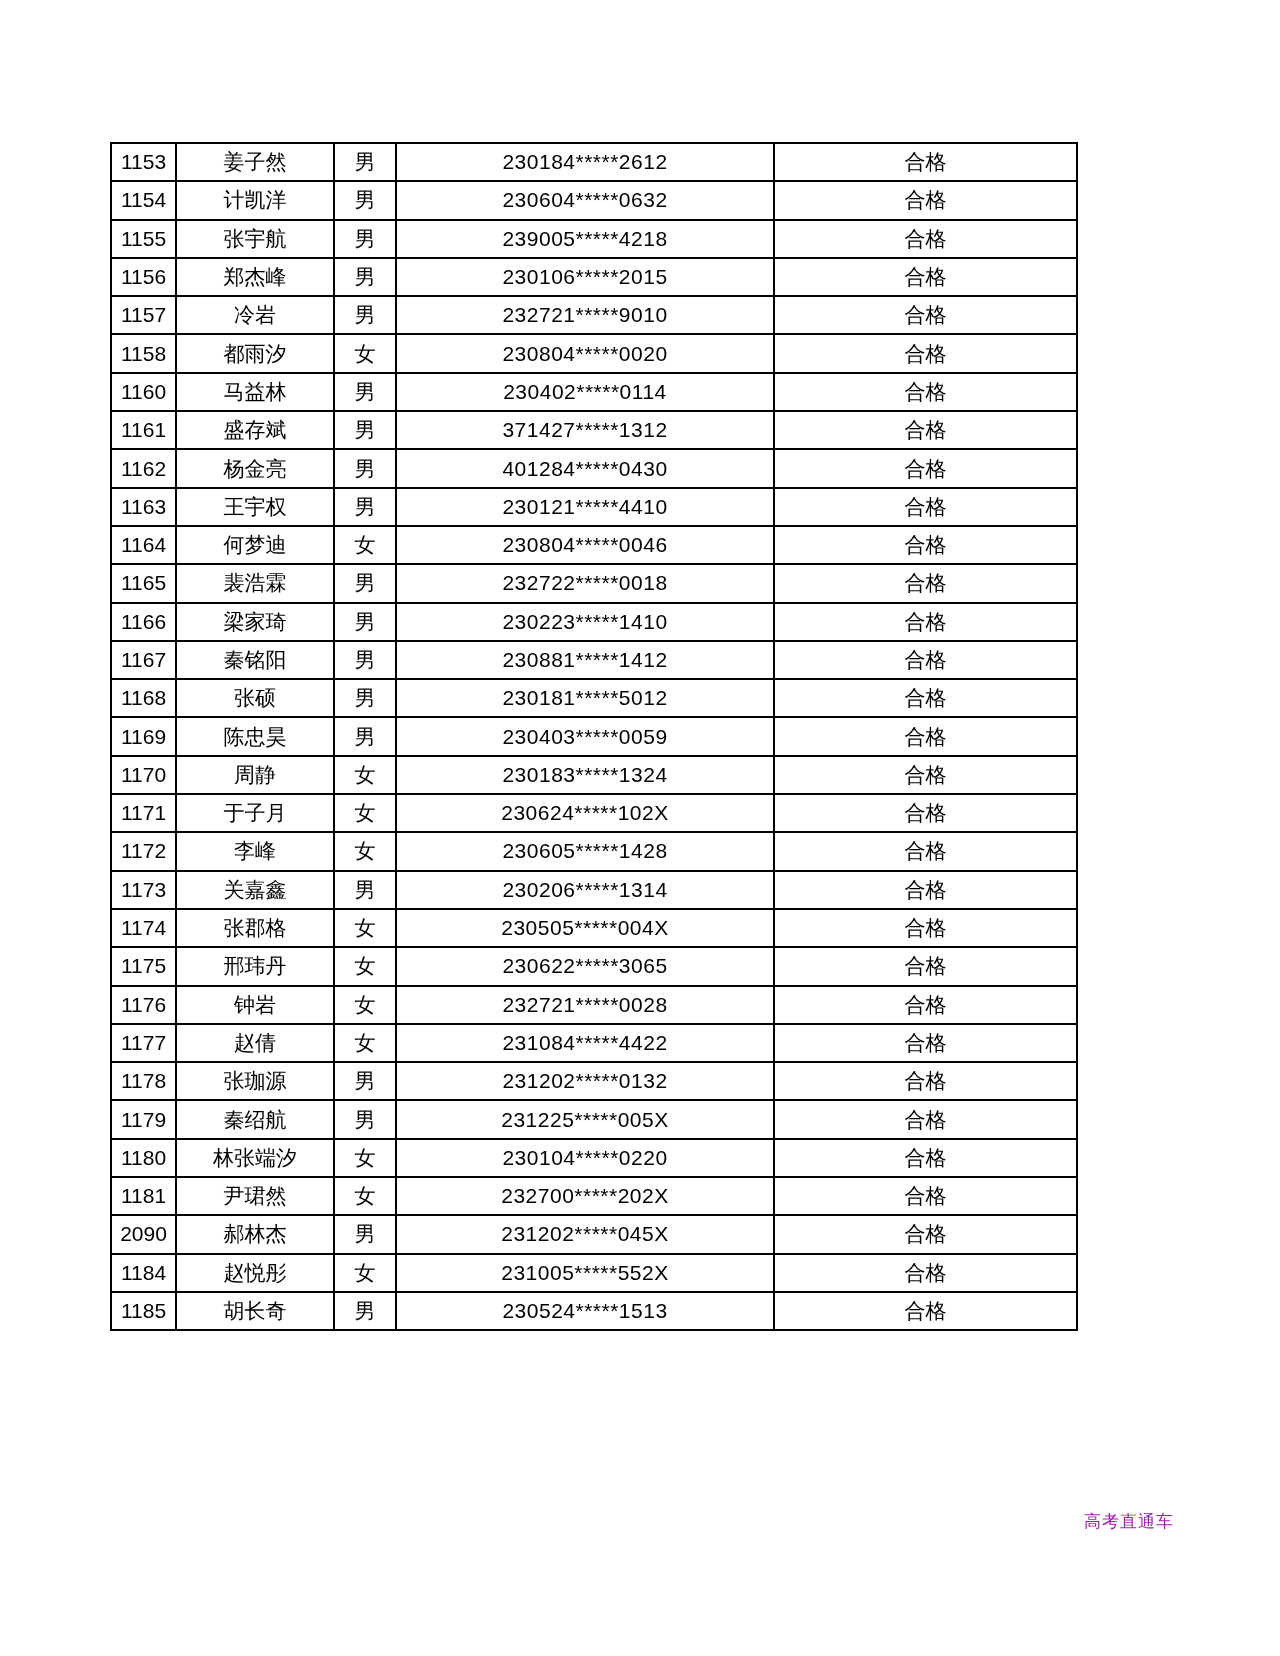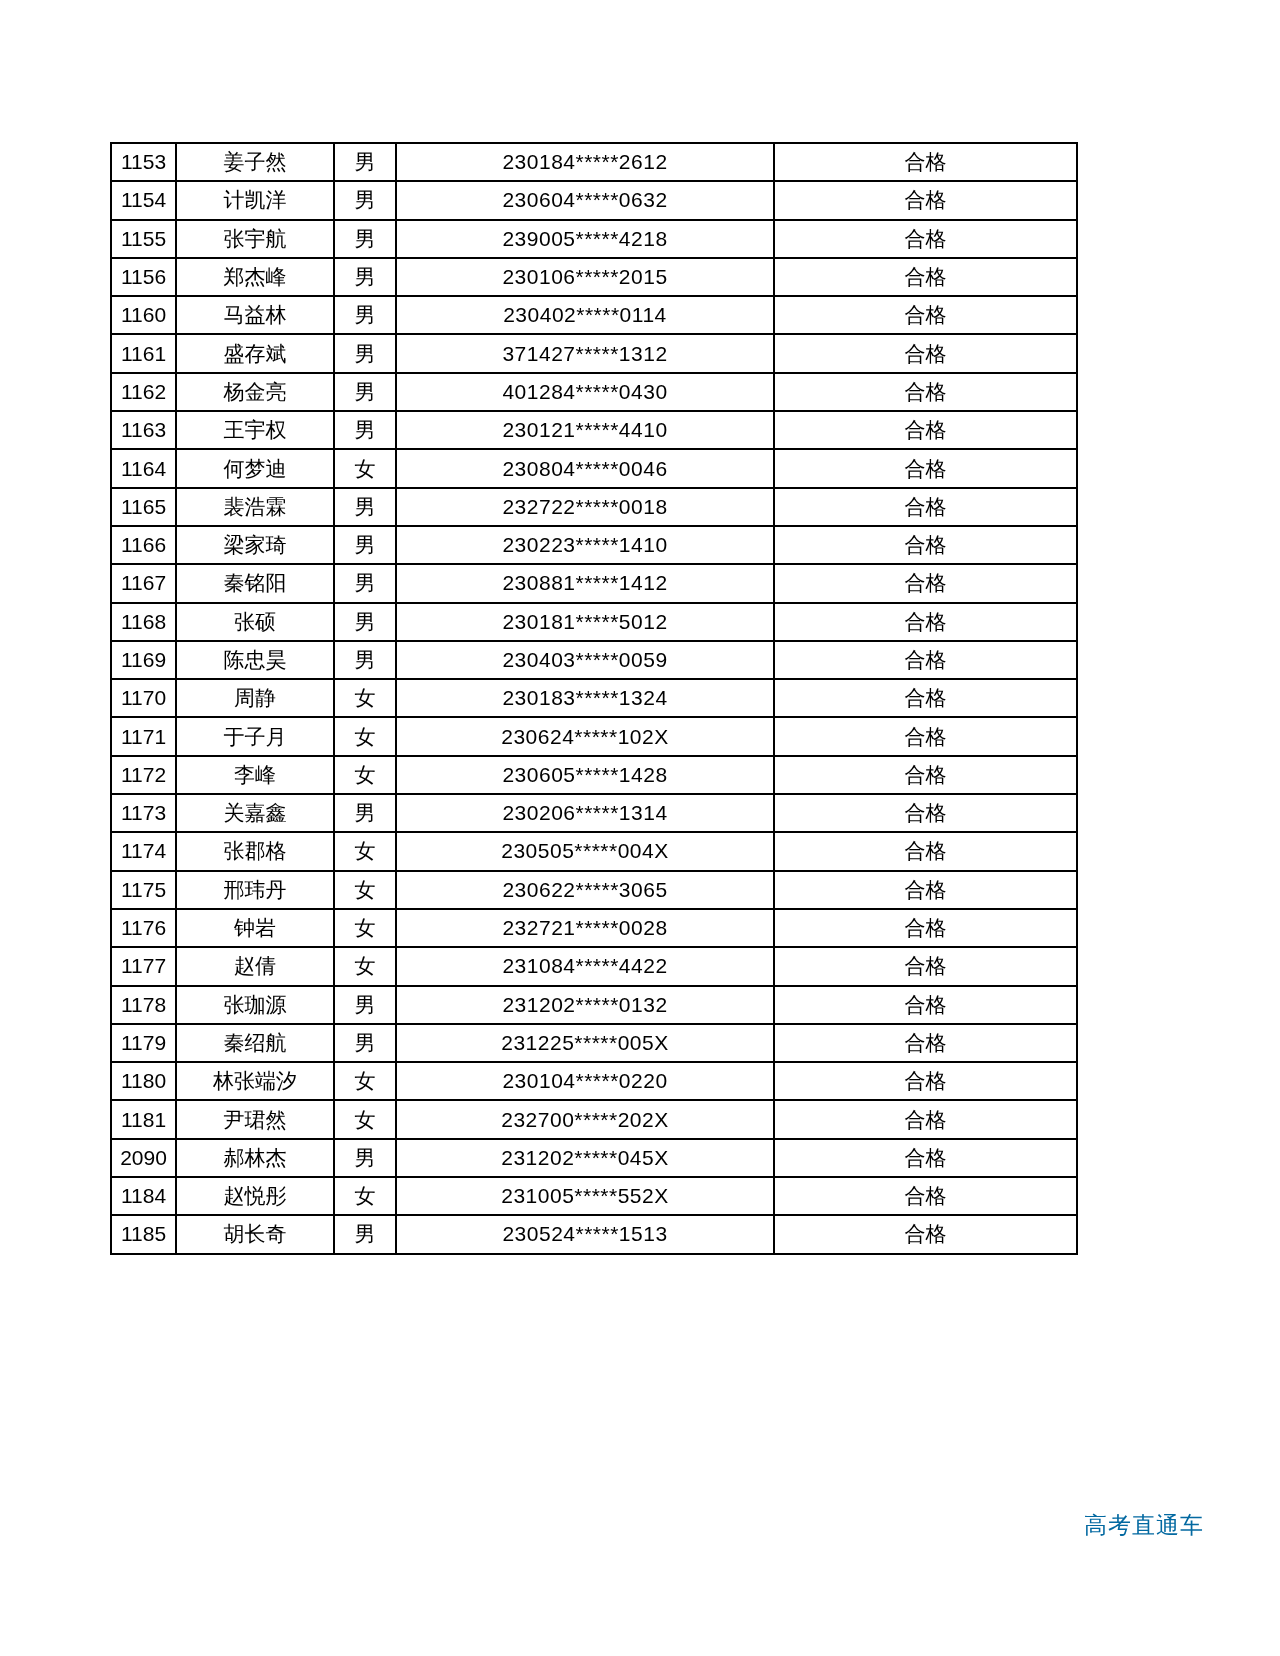--- a/index.html
+++ b/index.html
@@ -34,22 +34,22 @@
     white-space: nowrap;
     overflow: hidden;
   }
   table.results td.id-cell {
     letter-spacing: 0.5px;
   }
   .watermark {
     position: absolute;
     left: 1084px;
     top: 1510px;
-    font-size: 23px;
-    color: #0369a1;
+    font-size: 17px;
+    color: #a21caf;
     letter-spacing: 1px;
   }
 </style>
 </head>
 <body>
 
 <div class="page">
 
   <table class="results">
     <colgroup>
@@ -82,20 +82,34 @@
           <td class="result-cell">合格</td>
         </tr>
         <tr>
           <td class="index-cell">1156</td>
           <td class="name-cell">郑杰峰</td>
           <td class="gender-cell">男</td>
           <td class="id-cell">230106*****2015</td>
           <td class="result-cell">合格</td>
         </tr>
         <tr>
+          <td class="index-cell">1157</td>
+          <td class="name-cell">冷岩</td>
+          <td class="gender-cell">男</td>
+          <td class="id-cell">232721*****9010</td>
+          <td class="result-cell">合格</td>
+        </tr>
+        <tr>
+          <td class="index-cell">1158</td>
+          <td class="name-cell">都雨汐</td>
+          <td class="gender-cell">女</td>
+          <td class="id-cell">230804*****0020</td>
+          <td class="result-cell">合格</td>
+        </tr>
+        <tr>
           <td class="index-cell">1160</td>
           <td class="name-cell">马益林</td>
           <td class="gender-cell">男</td>
           <td class="id-cell">230402*****0114</td>
           <td class="result-cell">合格</td>
         </tr>
         <tr>
           <td class="index-cell">1161</td>
           <td class="name-cell">盛存斌</td>
           <td class="gender-cell">男</td>

